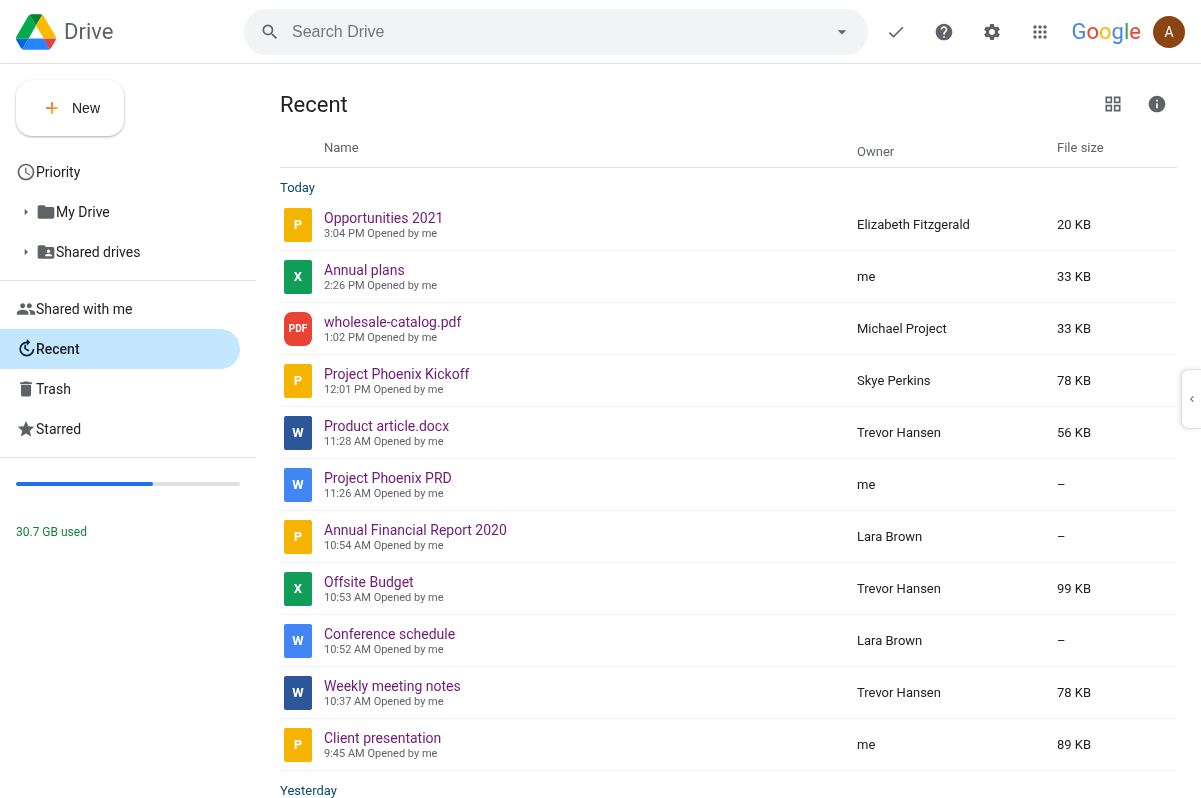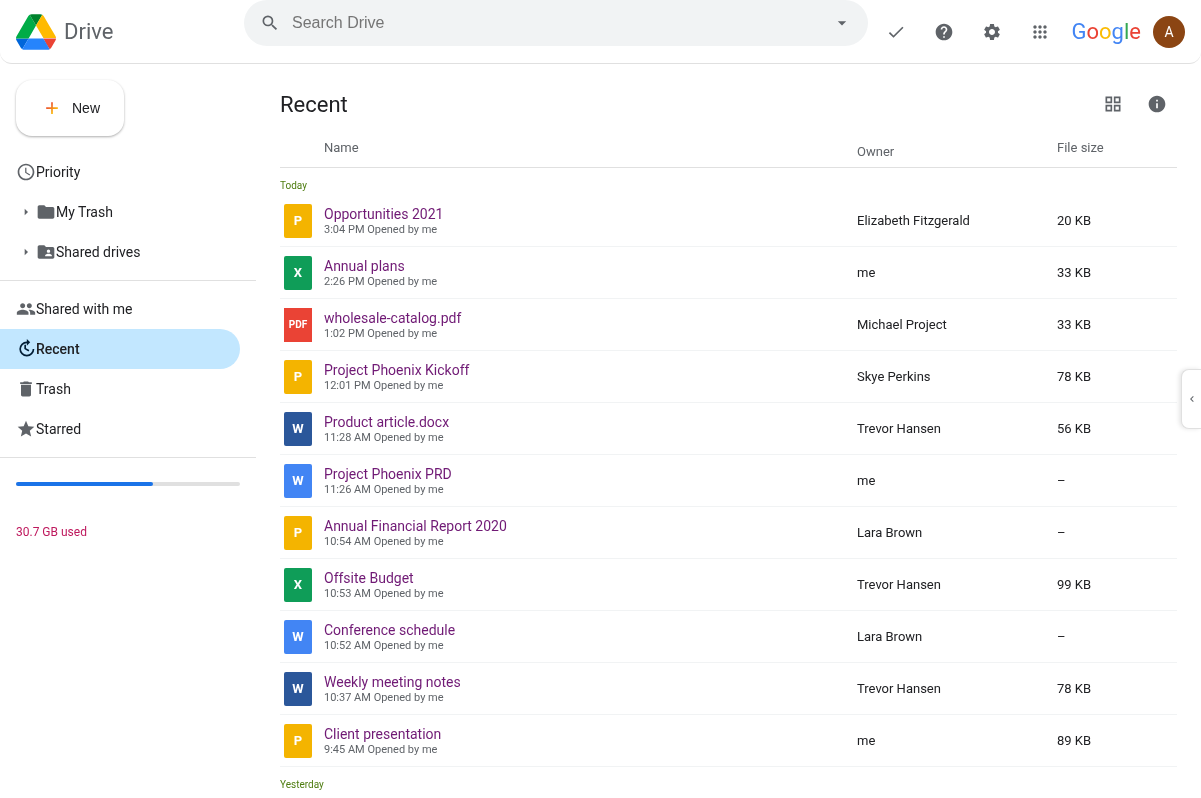--- a/index.html
+++ b/index.html
@@ -1,19 +1,19 @@
 <!DOCTYPE html>
 <html><head>
   <meta charset="utf-8">
   <style>
     * { box-sizing: border-box; margin: 0; padding: 0; }
     body { font-family: 'Google Sans', Roboto, Arial, sans-serif; font-size: 14px; color: #202124; background: #fff; display: flex; flex-direction: column; height: 798px; overflow: hidden; }
 
     
-    .topbar { display: flex; height: 64px; padding: 0 16px; border-bottom: 1px solid #e0e0e0; gap: 8px; flex-shrink: 0; border-radius: 12px; }
+    .topbar { display: flex; align-items: center; height: 64px; padding: 0 16px; border-bottom: 1px solid #e0e0e0; gap: 8px; flex-shrink: 0; }
     .logo-area { display: flex; align-items: center; gap: 8px; width: 220px; }
     .logo-icon { width: 40px; height: 40px; }
     .logo-text { font-size: 22px; color: #5f6368; font-weight: 400; }
     .search-bar { flex: 1; max-width: 720px; display: flex; align-items: center; background: #f1f3f4; border-radius: 24px; padding: 0 16px; height: 46px; gap: 12px; }
     .search-bar input { border: none; background: transparent; outline: none; font-size: 16px; color: #202124; width: 100%; }
     .search-icon-svg { color: #5f6368; flex-shrink: 0; }
     .search-dropdown { color: #5f6368; cursor: pointer; flex-shrink: 0; }
     .topbar-right { display: flex; align-items: center; gap: 8px; margin-left: auto; }
     .icon-btn { width: 40px; height: 40px; border-radius: 50%; display: flex; align-items: center; justify-content: center; cursor: pointer; color: #5f6368; border: none; background: transparent; }
     .google-logo { display: flex; align-items: center; font-size: 22px; font-weight: 400; margin: 0 4px; }
@@ -31,34 +31,34 @@
     .new-btn { display: flex; align-items: center; gap: 8px; margin: 8px 16px 16px 16px; padding: 16px 24px; background: #fff; border: none; border-radius: 16px; box-shadow: 0 1px 3px rgba(0,0,0,0.2), 0 1px 2px rgba(0,0,0,0.14); cursor: pointer; font-size: 14px; font-weight: 500; color: #202124; }
     .new-plus { width: 24px; height: 24px; position: relative; }
     .new-plus::before { content: '+'; font-size: 24px; font-weight: 300; background: linear-gradient(135deg, #4285f4, #ea4335, #fbbc05, #34a853); -webkit-background-clip: text; -webkit-text-fill-color: transparent; line-height: 1; }
     .nav-item { display: flex; align-items: center; gap: 0; padding: 8px 16px; border-radius: 0 24px 24px 0; cursor: pointer; margin-right: 16px; color: #202124; font-size: 14px; min-height: 40px; }
     .nav-item.active { background: #c2e7ff; font-weight: 500; }
     .nav-item .nav-icon { width: 20px; height: 20px; display: flex; align-items: center; justify-content: center; color: #5f6368; flex-shrink: 0; }
     .nav-item.active .nav-icon { color: #001d35; }
     .nav-expand { width: 20px; height: 20px; display: flex; align-items: center; justify-content: center; color: #5f6368; flex-shrink: 0; cursor: pointer; }
     .sidebar-divider { height: 1px; background: #e0e0e0; margin: 8px 0; }
     .storage-section { padding: 16px 16px; }
-    .storage-label { font-size: 12px; color: #be185d; margin-bottom: 8px; margin-top: 39px; }
+    .storage-label { font-size: 12px; color: #15803d; margin-bottom: 8px; margin-top: 39px; }
     .storage-bar-bg { height: 4px; background: #e0e0e0; border-radius: 2px; margin-bottom: 8px; }
     .storage-bar-fill { height: 4px; background: #1a73e8; border-radius: 2px; width: 61%; }
 
     
     .main { flex: 1; overflow-y: auto; padding: 0 24px; }
     .main-header { display: flex; align-items: center; justify-content: space-between; padding: 20px 0 12px 0; }
     .main-title { font-size: 22px; font-weight: 400; color: #202124; }
     .header-actions { display: flex; align-items: center; gap: 4px; }
     .col-headers { display: flex; align-items: center; padding: 0 0 8px 0; border-bottom: 1px solid #e0e0e0; color: #5f6368; font-size: 13px; }
     .col-name { flex: 1; padding-left: 44px; }
     .col-owner { width: 200px; margin-top: 8px; }
     .col-size { width: 120px; }
-    .section-label { font-size: 10px; color: #4d7c0f; padding: 12px 0 4px 0; }
+    .section-label { font-size: 13px; color: #0c4a6e; padding: 12px 0 4px 0; }
     .file-row { display: flex; align-items: center; padding: 6px 0; border-bottom: 1px solid #f1f3f4; cursor: pointer; min-height: 52px; }
     .file-icon { width: 36px; height: 36px; display: flex; align-items: center; justify-content: center; flex-shrink: 0; margin-right: 8px; }
     .file-info { flex: 1; }
     .file-name { font-size: 14px; color: #701a75; }
     .file-time { font-size: 11px; color: #5f6368; margin-top: 1px; }
     .file-owner { width: 200px; font-size: 13px; color: #202124; }
     .file-size { width: 120px; font-size: 13px; color: #202124; }
 
     
     .main::-webkit-scrollbar { width: 8px; }
@@ -148,21 +148,21 @@
       <span class="nav-expand">
         <svg width="16" height="16" viewBox="0 0 24 24" fill="currentColor">
             <path d="M10 17l5-5-5-5v10z"></path>
           </svg>
       </span>
       <span class="nav-icon">
         <svg width="20" height="20" viewBox="0 0 24 24" fill="currentColor">
             <path d="M10 4H4c-1.1 0-1.99.9-1.99 2L2 18c0 1.1.9 2 2 2h16c1.1 0 2-.9 2-2V8c0-1.1-.9-2-2-2h-8l-2-2z"></path>
           </svg>
       </span>
-      <span>My Trash</span>
+      <span>My Drive</span>
     </div>
 
     <div class="nav-item">
       <span class="nav-expand">
         <svg width="16" height="16" viewBox="0 0 24 24" fill="currentColor">
             <path d="M10 17l5-5-5-5v10z"></path>
           </svg>
       </span>
       <span class="nav-icon">
         <svg width="20" height="20" viewBox="0 0 24 24" fill="currentColor">
@@ -263,21 +263,21 @@
           </div>
       <div class="file-info">
         <div class="file-name">Annual plans</div>
         <div class="file-time">2:26 PM Opened by me</div>
       </div>
       <div class="file-owner">me</div>
       <div class="file-size">33 KB</div>
     </div>
         <div class="file-row">
       <div class="file-icon">
-            <div style="background:#ea4335;width:28px;height:34px;border-radius:0;display:flex;align-items:center;justify-content:center;color:white;font-size:10px;font-weight:bold;">PDF</div>
+            <div style="background:#ea4335;width:28px;height:34px;border-radius:8px;display:flex;align-items:center;justify-content:center;color:white;font-size:10px;font-weight:bold;">PDF</div>
           </div>
       <div class="file-info">
         <div class="file-name">wholesale-catalog.pdf</div>
         <div class="file-time">1:02 PM Opened by me</div>
       </div>
       <div class="file-owner">Michael Project</div>
       <div class="file-size">33 KB</div>
     </div>
         <div class="file-row">
       <div class="file-icon">

